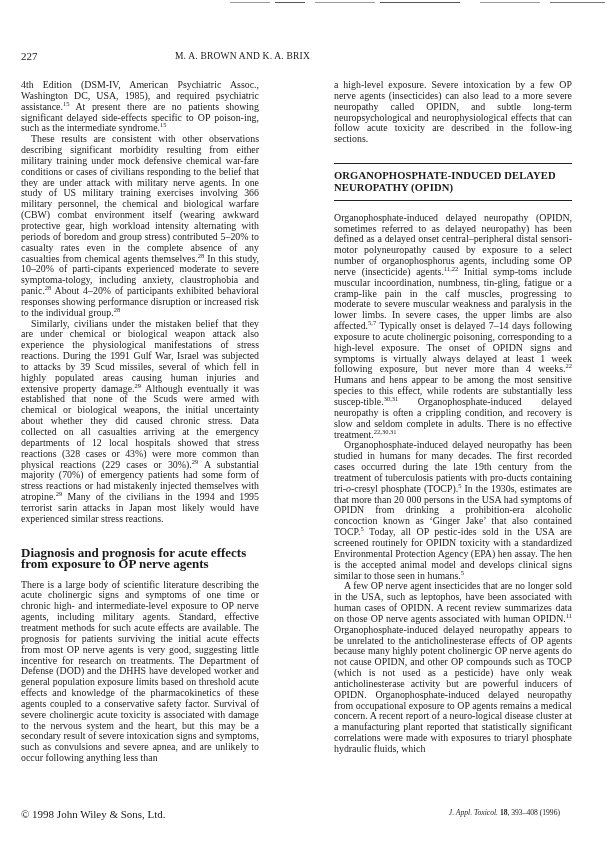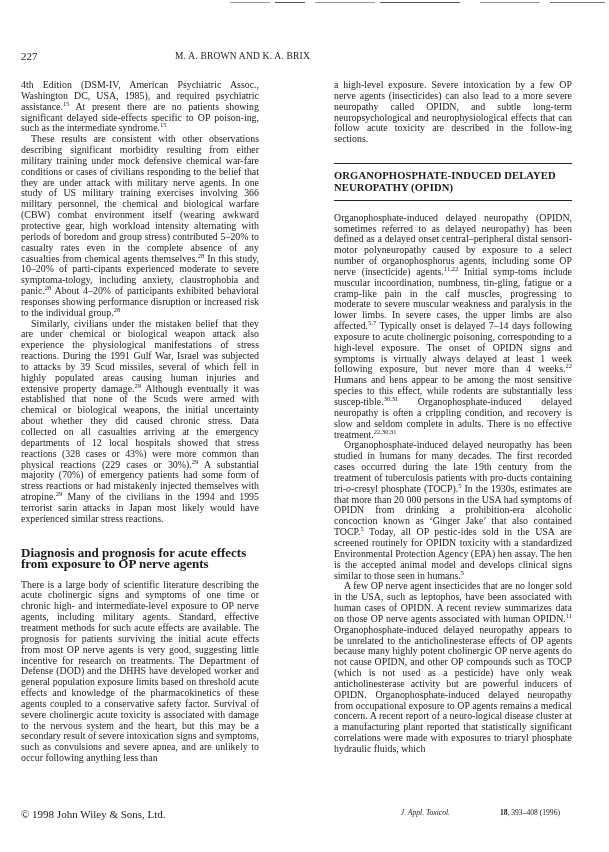--- a/index.html
+++ b/index.html
@@ -17,21 +17,21 @@
   .col p { margin: 0; }
   .col p.indent { text-indent: 10px; }
   sup { font-size: 6.5px; line-height: 0; vertical-align: 4px; }
   .subhead { font-weight: bold; font-size: 13px; line-height: 11.5px; margin: 22px 0 10px 0; text-align: left; }
   .sectionhead { border-top: 1.6px solid #222; border-bottom: 1.6px solid #222;
                  padding: 6px 0 6px 0; margin: 18px 0 12px 0; font-weight: bold; font-size: 10.6px;
                  line-height: 11.8px; text-align: left; letter-spacing: 0.1px; }
   .footer-left { position: absolute; left: 21px; top: 808px; font-size: 11px; }
   .footer-right { position: absolute; right: 49px; top: 808px; font-size: 7.6px; }
   .footer-right i { font-style: italic; margin-left: 32px; }
-  .footer-right b { font-weight: bold; margin-left: 48px; }
+  .footer-right b { font-weight: bold; }
 </style>
 </head>
 <body>
 
 <div class="scan-marks">
   <span style="left:30px;width:40px"></span>
     <span style="left:75px;width:30px;background:#555"></span>
   <span style="left:115px;width:60px"></span>
     <span style="left:180px;width:80px;background:#555"></span>
   <span style="left:280px;width:60px"></span>

